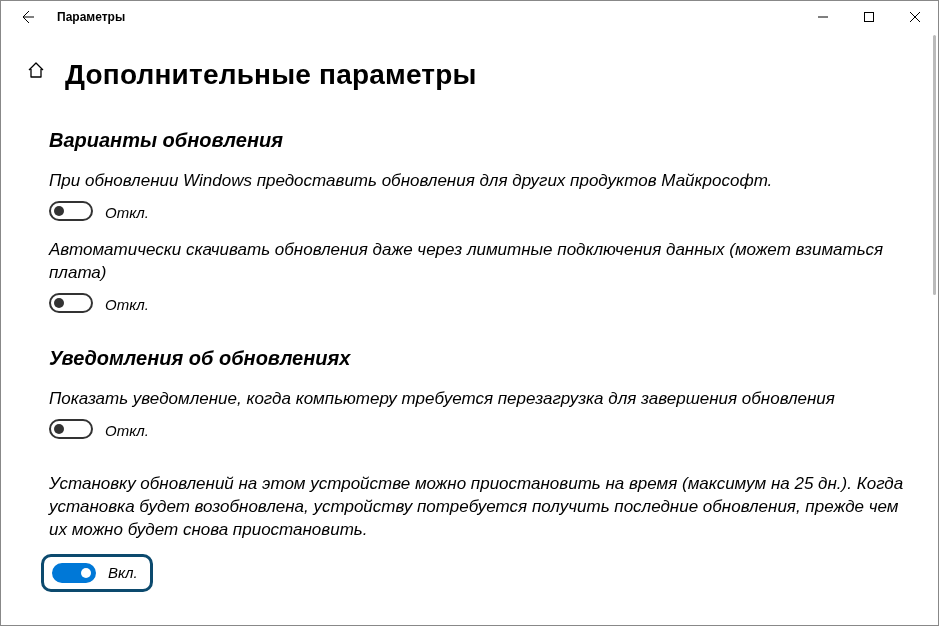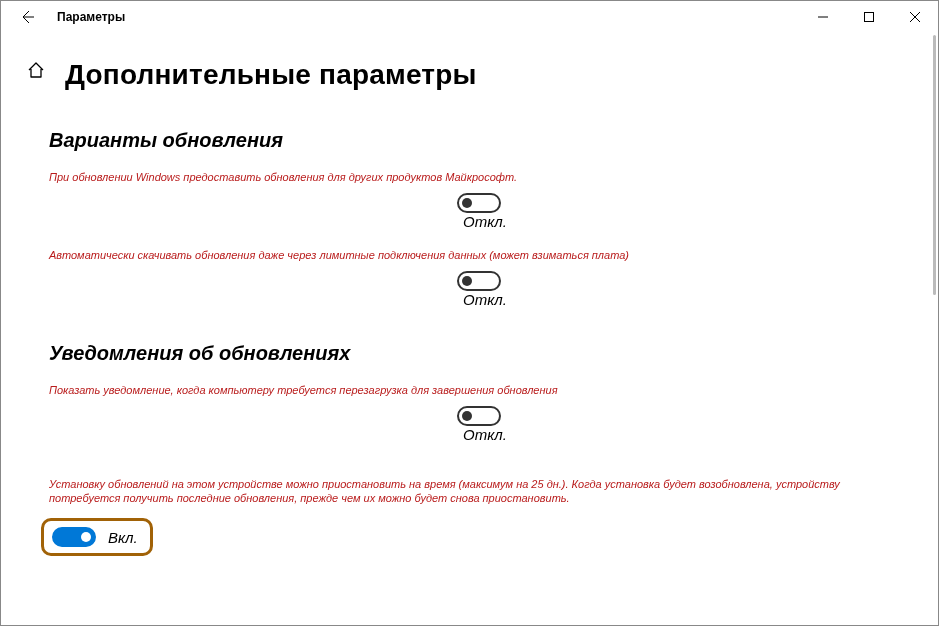--- a/index.html
+++ b/index.html
@@ -65,30 +65,29 @@
     margin-left: 24px;
     margin-bottom: 34px;
     max-width: 860px;
   }
   .section h2 {
     font-size: 20px;
     font-weight: 600;
     margin-bottom: 18px;
   }
   .option-label {
-    font-size: 11px;
+    font-size: 17px;
     line-height: 1.35;
     margin-bottom: 8px;
-    color: #b91c1c;
+    color: #000000;
   }
   .toggle-row {
     display: flex;
-    align-items: center;
+    align-items: flex-end;
     margin-bottom: 18px;
-    flex-direction: column;
   }
   .toggle {
     width: 44px;
     height: 20px;
     border: 2px solid #333;
     border-radius: 20px;
     position: relative;
     cursor: pointer;
     background: #fff;
   }
@@ -110,21 +109,21 @@
     left: auto;
     right: 3px;
   }
   .toggle-state {
     font-size: 15px;
     margin-left: 12px;
   }
   .highlight-box {
     display: inline-flex;
     align-items: center;
-    border: 3px solid #a16207;
+    border: 3px solid #0c4a6e;
     border-radius: 10px;
     padding: 6px 12px 6px 8px;
     margin-left: -8px;
     margin-top: 4px;
   }
   .scrollbar-track {
     position: absolute;
     right: 2px;
     top: 34px;
     bottom: 2px;

